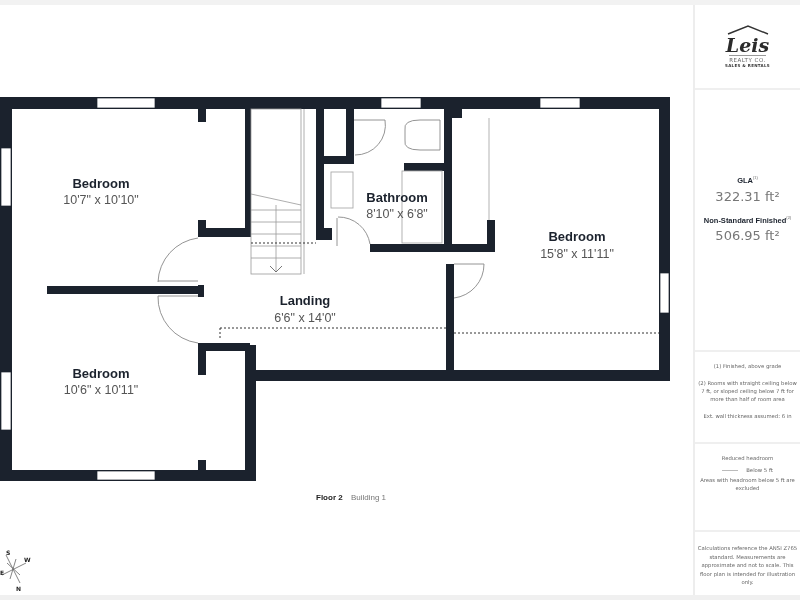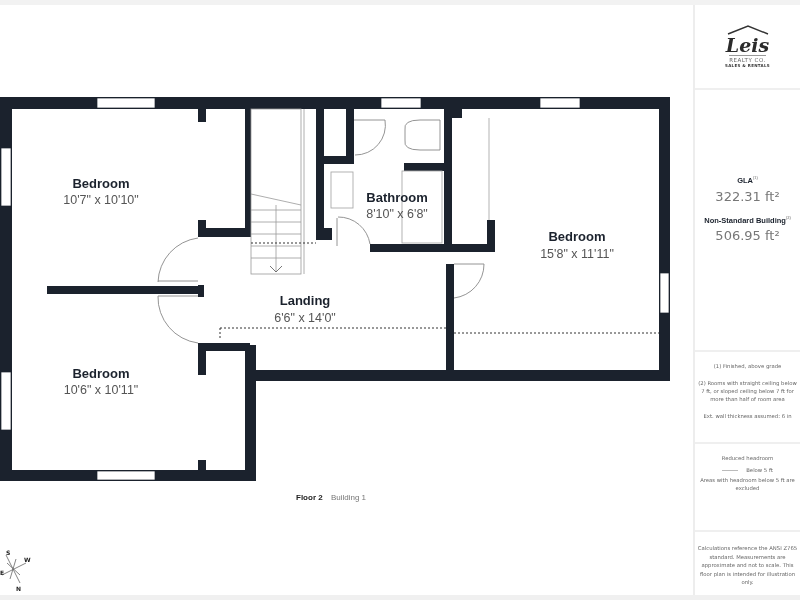--- a/index.html
+++ b/index.html
@@ -3,21 +3,21 @@
 <meta charset="utf-8">
 <style>
   * { box-sizing: border-box; margin: 0; padding: 0; }
   html, body { width: 800px; height: 600px; overflow: hidden; background: #fff; }
   body { position: relative; font-family: "DejaVu Sans", sans-serif; color: #1b222d; }
   .top-strip { position: absolute; left: 0; top: 0; width: 800px; height: 5px; background: #f2f2f2; }
   .bottom-strip { position: absolute; left: 0; top: 595px; width: 800px; height: 5px; background: #f0f0f0; }
   #plan { position: absolute; left: 0; top: 0; width: 695px; height: 600px; }
   .room-label { font-family: "Liberation Sans", sans-serif; font-weight: bold; font-size: 13px; fill: #1b222d; }
   .room-dim { font-family: "Liberation Sans", sans-serif; font-size: 12.5px; fill: #555; }
-  .floor-label { position: absolute; left: 296px; top: 493px; font-size: 8px; font-family: "Liberation Sans", sans-serif; }
+  .floor-label { position: absolute; left: 316px; top: 493px; font-size: 8px; font-family: "Liberation Sans", sans-serif; }
   .floor-label .f { font-weight: bold; color: #222; margin-right: 6px; }
   .floor-label .b { color: #777; }
   .compass { position: absolute; left: 0; top: 545px; width: 40px; height: 52px; }
   .side { position: absolute; left: 693px; top: 5px; width: 107px; height: 590px; border-left: 2px solid #ededed; background: #fff; }
   .side-section { border-bottom: 2px solid #efefef; text-align: center; }
   .logo { height: 85px; display: flex; flex-direction: column; align-items: center; justify-content: center; }
   .logo .name { font-family: "DejaVu Serif", serif; font-style: italic; font-weight: bold; font-size: 19px; color: #2b2b2b; line-height: 16px; margin-top: 2px;}
   .logo .sub1 { font-size: 5.5px; color: #666; letter-spacing: 0.5px; border-top: 1px solid #999; margin-top: 2px; padding-top: 1px;}
   .logo .sub2 { font-size: 4px; color: #333; font-weight: bold; letter-spacing: 0.3px; }
   .areas { height: 262px; padding-top: 85px; }
@@ -164,21 +164,21 @@
       <polyline points="2,9 22,1 42,9" fill="none" stroke="#333" stroke-width="1.4"></polyline>
     </svg>
     <div class="name">Leis</div>
     <div class="sub1">REALTY CO.</div>
     <div class="sub2">SALES &amp; RENTALS</div>
   </div>
 
   <div class="side-section areas">
     <div class="lbl"><span>GLA</span><sup>(1)</sup></div>
     <div class="val">322.31 ft²</div>
-    <div class="lbl"><span>Non-Standard Building</span><sup>(2)</sup></div>
+    <div class="lbl"><span>Non-Standard Finished</span><sup>(2)</sup></div>
     <div class="val">506.95 ft²</div>
   </div>
 
   <div class="side-section notes">
     <p>(1) Finished, above grade</p>
     <p style="white-space:normal;">(2) Rooms with straight ceiling below 7 ft, or sloped ceiling below 7 ft for more than half of room area</p>
     <p>Ext. wall thickness assumed: 6 in</p>
   </div>
 
   <div class="side-section headroom">

